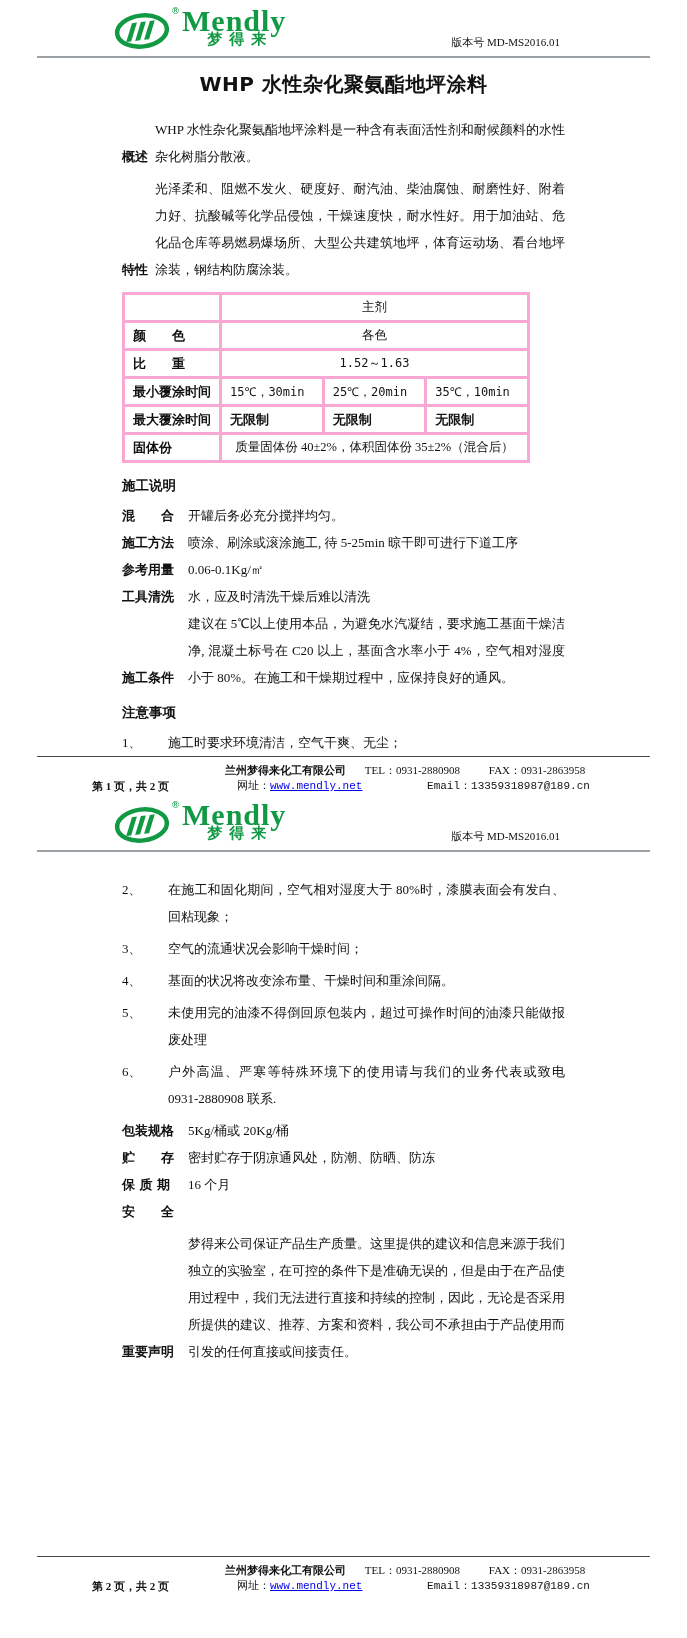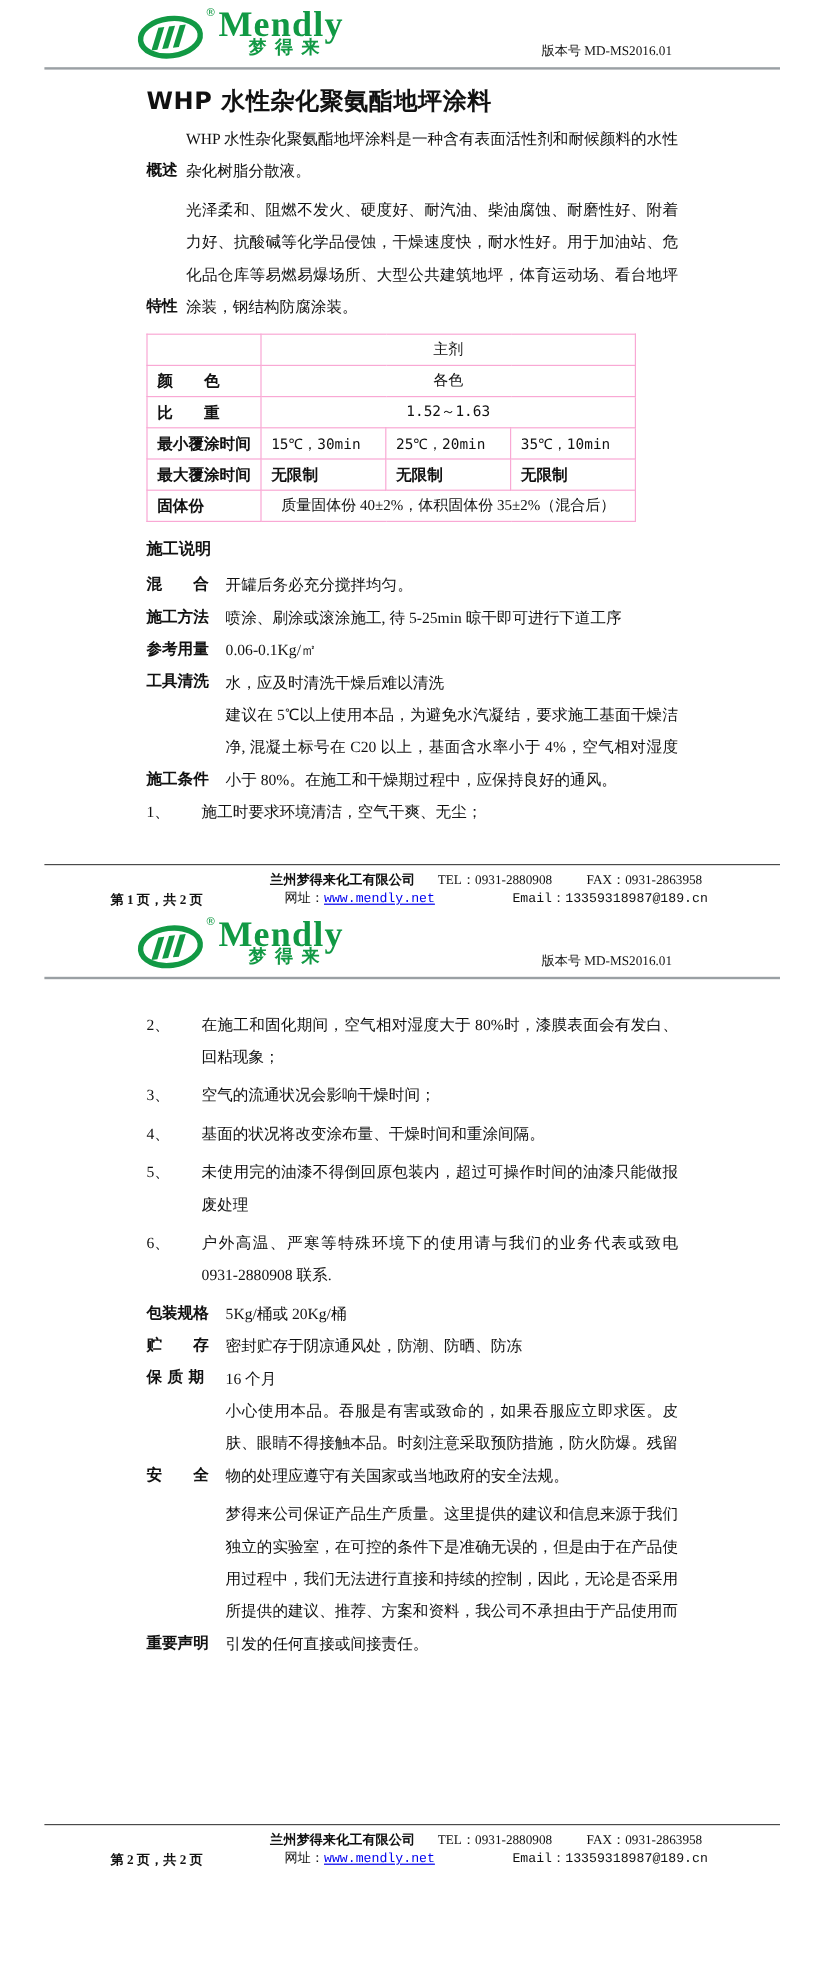--- a/index.html
+++ b/index.html
@@ -21,37 +21,37 @@
   .logo-en{ font-family:Liberation Serif, serif; font-weight:bold; font-size:30px;
             line-height:21px; color:var(--green); letter-spacing:1px; }
   .logo-cn{ font-family:"DejaVu Sans", sans-serif; font-weight:bold; font-size:15px;
             color:var(--green); letter-spacing:7px; margin-left:12px; line-height:17px;text-align:center; }
   .version{ font-size:11px; white-space:nowrap; padding-bottom:1px; }
   .rule{ border:0; border-top:2px solid #9aa0a4; margin:2px 37px 0 37px; }
 
   
   .content{ width:443px; margin-left:122px; }
   .title{ font-family:"DejaVu Sans", sans-serif; font-weight:bold; font-size:20px;
-          margin:13px 0 4px 0; letter-spacing:0.5px; }
+          margin:13px 0 18px 0; letter-spacing:0.5px;text-align:center; }
   .sec{ font-family:"DejaVu Sans", sans-serif; font-weight:bold; font-size:13.5px;
         margin:13px 0 7px 0; }
 
   .kv{ display:flex;align-items:flex-end; }
   .kv .k{ font-family:"DejaVu Sans", sans-serif; font-weight:bold; font-size:13px;
           line-height:27px; flex:0 0 33px; white-space:pre; }
   .kv .v{ font-size:13px; line-height:27px; text-align:justify; flex:1; }
   .kv.wide .k{ flex-basis:66px; }
   .note{ display:flex; }
   .note .n{ flex:0 0 46px; font-size:13px; line-height:27px; }
   .note .t{ flex:1; font-size:13px; line-height:27px; text-align:justify; }
   .gap{ height:5px; }
 
   
   table.spec{ border-collapse:collapse; width:408px; margin:9px 0 14px 0; font-size:12.5px; }
-  table.spec td{ border:1px solid #f9a8d4; height:25px; padding:0 8px;margin-top:20px; }
+  table.spec td{ border:3px solid #f9a8d4; height:25px; padding:0 8px;margin-top:20px; }
   td.lab{ font-family:"DejaVu Sans", sans-serif; font-weight:bold; font-size:13px;
           white-space:pre; width:78px; }
   td.cen{ text-align:center; }
   td.mono{ font-family:"DejaVu Sans Mono", monospace; font-size:12px; }
   td.bld{ font-family:"DejaVu Sans", sans-serif; font-weight:bold; font-size:13px; }
   col.c1{ width:95px; } col.c2,col.c3,col.c4{ width:104px; }
 
   
   .ftr{ margin-top:auto; }
   .ftr-rule{ border:0; border-top:1px solid #4a4a4a; margin:0 37px; }
@@ -158,20 +158,21 @@
     </div>
     <div class="kv wide">
       <span class="k">工具清洗</span>
       <span class="v">水，应及时清洗干燥后难以清洗</span>
     </div>
     <div class="kv wide">
       <span class="k">施工条件</span>
       <span class="v">建议在 5℃以上使用本品，为避免水汽凝结，要求施工基面干燥洁净, 混凝土标号在 C20 以上，基面含水率小于 4%，空气相对湿度小于 80%。在施工和干燥期过程中，应保持良好的通风。</span>
     </div>
 
+    <div class="sec">注意事项</div>
     <div class="note">
       <span class="n">1、</span>
       <span class="t">施工时要求环境清洁，空气干爽、无尘；</span>
     </div>
   </div>
 
   <div class="ftr">
     <hr class="ftr-rule">
     <div class="ftr-body">
       <div class="ftr-page">第 1 页，共 2 页</div>
@@ -246,21 +247,20 @@
     <div class="kv wide">
       <span class="k">贮　　存</span>
       <span class="v">密封贮存于阴凉通风处，防潮、防晒、防冻</span>
     </div>
     <div class="kv wide">
       <span class="k">保 质 期</span>
       <span class="v">16 个月</span>
     </div>
     <div class="kv wide">
       <span class="k">安　　全</span>
-      <span class="v">小心使用本品。吞服是有害或致命的，如果吞服应立即求医。皮肤、眼睛不得接触本品。时刻注意采取预防措施，防火防爆。残留物的处理应遵守有关国家或当地政府的安全法规。</span>
     </div>
     <div class="gap"></div>
     <div class="kv wide">
       <span class="k">重要声明</span>
       <span class="v">梦得来公司保证产品生产质量。这里提供的建议和信息来源于我们独立的实验室，在可控的条件下是准确无误的，但是由于在产品使用过程中，我们无法进行直接和持续的控制，因此，无论是否采用所提供的建议、推荐、方案和资料，我公司不承担由于产品使用而引发的任何直接或间接责任。</span>
     </div>
   </div>
 
   <div class="ftr">
     <hr class="ftr-rule">

